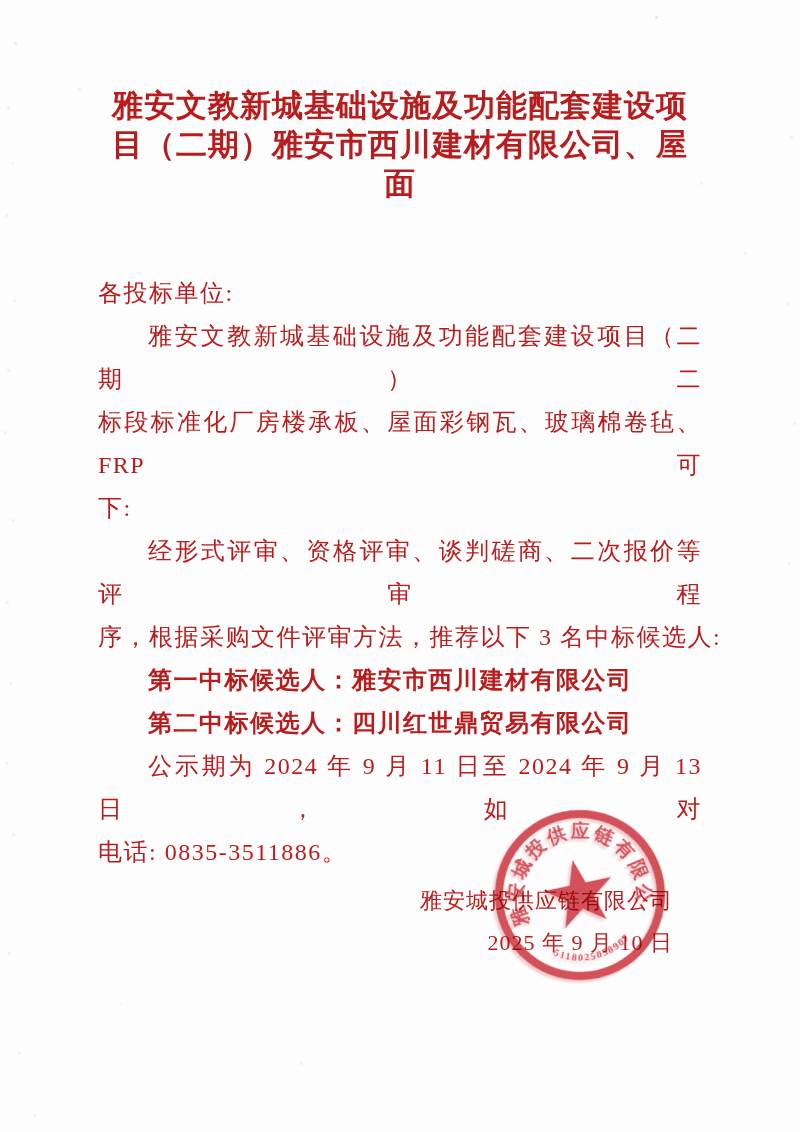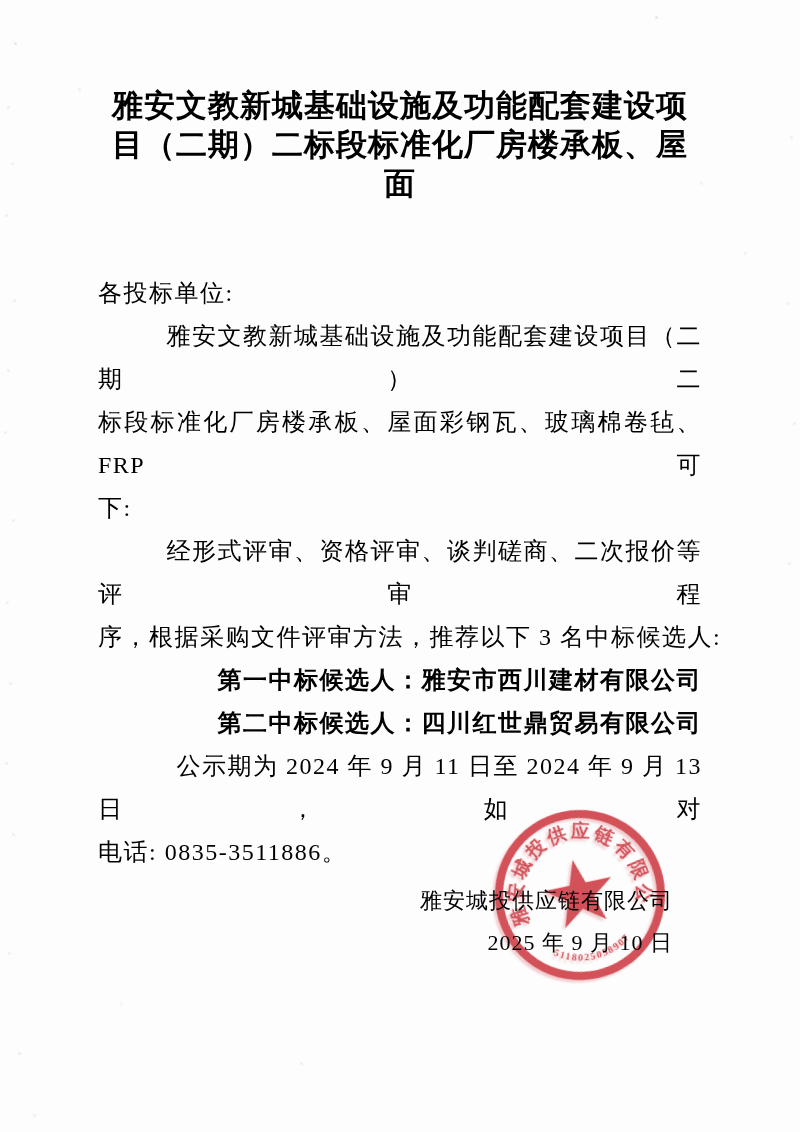--- a/index.html
+++ b/index.html
@@ -7,21 +7,21 @@
     padding: 0;
     background: #ffffff;
   }
   .page {
     position: relative;
     width: 800px;
     height: 1132px;
     background: #fdfdfd;
     overflow: hidden;
     font-family: "Liberation Serif", "DejaVu Serif", serif;
-    color: #000000;
+    color: #b91c1c;
   }
   
   .specks {
     position: absolute;
     top: 0; left: 0;
     width: 3px; height: 3px;
     border-radius: 50%;
     background: transparent;
     pointer-events: none;
     box-shadow:
@@ -74,21 +74,21 @@
   .body-line {
     min-height: 43px;
     letter-spacing: 1.5px;
     white-space: nowrap;
   }
   .body-line.fill {
     white-space: normal;
     text-align: justify;
     text-align-last: justify;
   }
-  .body-line.indent { text-indent: 50px; text-align: right; }
+  .body-line.indent { text-indent: 50px; }
   .body-line.bold { font-weight: 700; }
   .signature {
     position: absolute;
     top: 880px;
     right: 127px;
     text-align: right;
     font-size: 22px;
     line-height: 42px;
     letter-spacing: 1px;
   }
@@ -112,21 +112,21 @@
 </style>
 </head>
 <body>
 
 <div class="page">
 
   <div class="specks"></div>
 
   <div class="title">
       <div class="title-line">雅安文教新城基础设施及功能配套建设项</div>
-      <div class="title-line">目（二期）二标段标准化厂房楼承板、屋面</div>
+      <div class="title-line">目（二期）雅安市西川建材有限公司、屋面</div>
     </div>
 
   <div class="doc-body">
       <div class="body-line">各投标单位:</div>
       <div class="body-line indent fill">雅安文教新城基础设施及功能配套建设项目（二期）二</div>
       <div class="body-line fill">标段标准化厂房楼承板、屋面彩钢瓦、玻璃棉卷毡、FRP 可</div>
       <div class="body-line">下:</div>
       <div class="body-line indent fill">经形式评审、资格评审、谈判磋商、二次报价等评审程</div>
       <div class="body-line">序，根据采购文件评审方法，推荐以下 3 名中标候选人:</div>
       <div class="body-line indent bold">第一中标候选人：雅安市西川建材有限公司</div>

